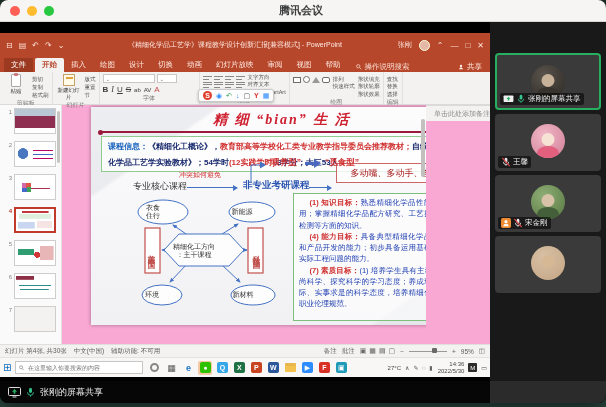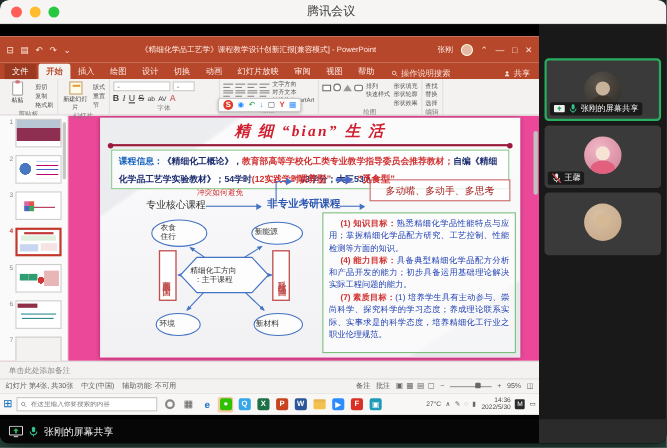--- a/index.html
+++ b/index.html
@@ -5,21 +5,21 @@
   *{margin:0;padding:0;box-sizing:border-box}
   html,body{width:606px;height:407px;overflow:hidden}
   body{font-family:"Liberation Sans","DejaVu Sans",sans-serif;background:linear-gradient(180deg,#1d2f2a,#2b473f);position:relative}
 
   
   .mwin{position:absolute;left:0;top:0;width:606px;height:403px;border-radius:8px;overflow:hidden;background:#000;box-shadow:0 6px 22px rgba(0,0,0,.55)}
   .mac-bar{height:22px;background:#f6f5f4;border-bottom:1px solid #d8d7d6;display:flex;align-items:center;position:relative}
   .lights{display:flex;gap:7px;margin-left:10px}
   .light{width:10px;height:10px;border-radius:50%}
   .l-red{background:#ff5f57}.l-yellow{background:#febc2e}.l-green{background:#28c840}
-  .mac-title{position:absolute;left:0;right:4px;text-align:center;font-size:11px;color:#3d3d3d;font-weight:normal}
+  .mac-title{position:absolute;left:0;right:4px;text-align:center;font-size:11px;color:#3d3d3d;font-weight:bold}
 
   .share-area{position:absolute;left:0;top:22px;width:490px;height:359px;background:#000}
   .win-screen{position:absolute;left:0;top:11px;width:490px;height:344px;background:#fff}
 
   
   .ppt{width:490px;height:324px;display:flex;flex-direction:column;background:#fff}
   .ppt-titlebar{height:24px;background:#b7472a;display:flex;align-items:center;color:#fff;padding:0 6px;position:relative}
   .qat{display:flex;gap:6px;align-items:center;font-size:8px;color:#ffe3d9}
   .ppt-title{position:absolute;left:90px;right:110px;text-align:center;font-size:7px;color:#ffe9e2;white-space:nowrap;overflow:hidden;text-overflow:ellipsis}
   .ppt-wright{margin-left:auto;display:flex;align-items:center;gap:7px;font-size:7px;color:#ffe9e2}
@@ -60,21 +60,21 @@
   .shp.circ{border-radius:50%;width:7px;height:7px}
   .shp.tri{width:0;height:0;border:none;border-left:4px solid transparent;border-right:4px solid transparent;border-bottom:6px solid #9a9896;background:none}
   .minitxt{font-size:5.5px;color:#555;line-height:1.35}
 
   
   .anno{position:absolute;left:198px;top:17px;height:13px;background:#fdfdfd;border:1px solid #c9c9c9;border-radius:3px;display:flex;align-items:center;gap:4px;padding:0 4px;box-shadow:0 1px 3px rgba(0,0,0,.25);z-index:5}
   .s-disc{width:9px;height:9px;border-radius:50%;background:#e03e2d;color:#fff;font-size:7px;font-weight:bold;display:flex;align-items:center;justify-content:center}
   .adot{font-size:7px;line-height:1}
 
   
-  .ppt-body{flex:1;display:flex;flex-direction:column;background:#ec4899;min-height:0}
+  .ppt-body{flex:1;display:flex;flex-direction:row;background:#f9a8d4;min-height:0}
   .body-row{flex:1;display:flex;min-height:0}
   .thumbs{width:62px;background:#fafafa;border-right:1px solid #e3e1df;padding:3px 0 0 2px;position:relative;overflow:hidden}
   .trow{display:flex;margin-bottom:7px}
   .tnum{width:10px;font-size:6px;color:#8a8886;text-align:right;margin-right:2px;padding-top:1px}
   .trow.sel .tnum{color:#c0392b;font-weight:bold}
   .thumb{width:42px;height:26px;background:#fff;border:1px solid #cfcdcb;flex:none}
   .trow.sel .thumb{border:2px solid #c0392b}
   .tscroll{position:absolute;right:1px;top:6px;width:3px;height:52px;background:#c8c6c4;border-radius:2px}
   .th1{background:linear-gradient(180deg,#b9c7d4 0 30%,#8e2f52 30% 80%,#fff 80%)}
   .th2{background:radial-gradient(circle at 20% 48%,#4a78c0 0 15%,rgba(0,0,0,0) 16%),repeating-linear-gradient(180deg,#fff 0 3px,#b06 3px 4px,#fff 4px 7px,#46c 7px 8px) ;background-size:100% 100%,50% 62%;background-position:0 0,88% 55%;background-repeat:no-repeat;background-color:#fff}
@@ -599,20 +599,40 @@
           <svg class="mi" width="10" height="10" viewBox="0 0 12 12">
             <rect x="4.4" y="1" width="3.2" height="5.6" rx="1.6" fill="#e8e8e8"></rect>
             <path d="M2.8 5.8a3.2 3.2 0 0 0 6.4 0" fill="none" stroke="#e8e8e8"></path>
             <line x1="6" y1="9" x2="6" y2="10.6" stroke="#e8e8e8"></line>
             <line x1="1.5" y1="1" x2="10.5" y2="11" stroke="#e04545" stroke-width="1.4"></line>
           </svg>
           <span class="pname">王馨</span>
         </div>
       </div>
       <div class="tile">
+        <div class="ava" style="--a1:#8fae77;--a2:#56773f;--hd:#d9c3a8;--bd:#44603a">
+          <i class="head"></i>
+          <i class="bod"></i>
+        </div>
+        <div class="pill">
+          <svg class="mi" width="10" height="10" viewBox="0 0 12 12">
+            <rect width="12" height="12" rx="2" fill="#ef8b33"></rect>
+            <circle cx="6" cy="4.4" r="1.9" fill="#fff"></circle>
+            <path d="M2.6 10c.4-2 1.8-3 3.4-3s3 1 3.4 3z" fill="#fff"></path>
+          </svg>
+          <svg class="mi" width="10" height="10" viewBox="0 0 12 12">
+            <rect x="4.4" y="1" width="3.2" height="5.6" rx="1.6" fill="#e8e8e8"></rect>
+            <path d="M2.8 5.8a3.2 3.2 0 0 0 6.4 0" fill="none" stroke="#e8e8e8"></path>
+            <line x1="6" y1="9" x2="6" y2="10.6" stroke="#e8e8e8"></line>
+            <line x1="1.5" y1="1" x2="10.5" y2="11" stroke="#e04545" stroke-width="1.4"></line>
+          </svg>
+          <span class="pname">宋金刚</span>
+        </div>
+      </div>
+      <div class="tile">
         <div class="ava" style="--a1:#d9c0a4;--a2:#c2a584;--hd:#d6b894;--bd:#c2a584">
           <i class="head"></i>
         </div>
       </div>
     </div>
 
   <div class="bottombar">
     <div class="bb-left">
       <svg width="13" height="11" viewBox="0 0 13 11">
           <rect x="0.5" y="0.5" width="12" height="8" rx="1" fill="none" stroke="#dcdcdc"></rect>

